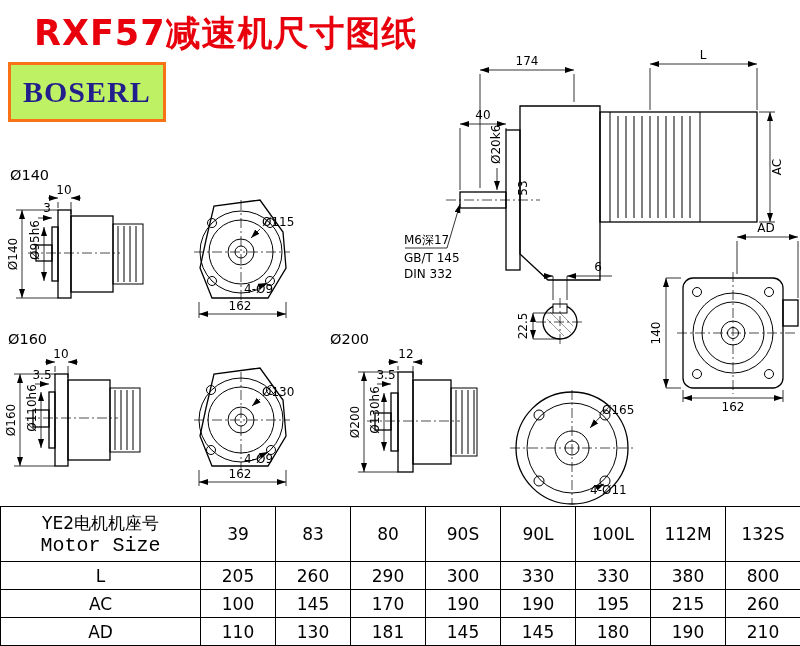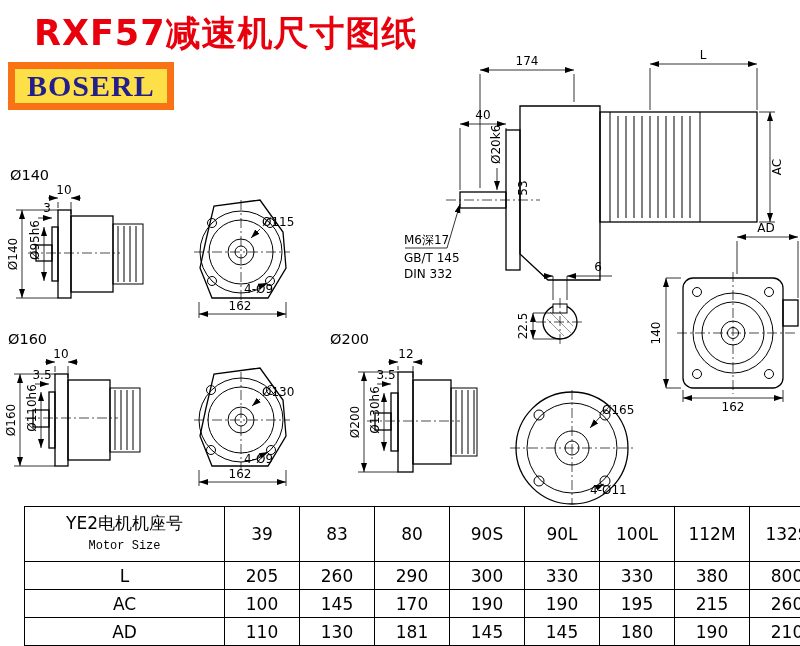--- a/index.html
+++ b/index.html
@@ -1,38 +1,38 @@
 <!DOCTYPE html>
 <html><head>
 <meta charset="utf-8">
 <style>
   html,body{margin:0;padding:0;background:#fff;}
   .page{position:relative;width:800px;height:646px;background:#fff;overflow:hidden;
         font-family:"DejaVu Sans",sans-serif;color:#000;}
   .title{position:absolute;left:34px;top:10px;font-size:35px;font-weight:bold;color:#e8000d;
          font-family:"DejaVu Sans",sans-serif;letter-spacing:1px;}
-  .logo{position:absolute;left:8px;top:62px;border:7px solid #f97316;padding:0 12px;background:#fde047;}
+  .logo{position:absolute;left:8px;top:62px;border:3px solid #f97316;padding:10px 12px;background:#bef264;}
   .logo span{font-family:"Liberation Serif",serif;font-weight:bold;font-size:30px;color:#221e8c;letter-spacing:1px;}
   svg.drawing{position:absolute;left:0;top:0;}
   svg text{font-family:"DejaVu Sans",sans-serif;font-size:12px;fill:#000;stroke:none;}
   svg text.t14{font-size:14.5px;}
   .ol{fill:none;stroke:#000;stroke-width:1.3;}
   .ol2{fill:none;stroke:#000;stroke-width:1;}
   .dim{fill:none;stroke:#000;stroke-width:0.8;}
   .cl{fill:none;stroke:#000;stroke-width:0.7;stroke-dasharray:10 3 2 3;}
   .hatch{fill:none;stroke:#555;stroke-width:0.6;}
-  .table-wrap{position:absolute;left:0;top:506px;width:692px;margin-left:24px;}
+  .table-wrap{position:absolute;left:0;top:506px;width:692px;}
   table.dim-table{border-collapse:collapse;width:800px;table-layout:fixed;}
   table.dim-table th,table.dim-table td{border:1px solid #000;text-align:center;vertical-align:middle;
       font-weight:normal;font-size:17px;padding:0;background:#fff;}
   table.dim-table tr.hdr th{height:54px;}
   table.dim-table tr.datarow td{height:27px;}
   col.c0{width:200px;} col.cn{width:75px;}
   .hd-cn{font-size:17px;line-height:24px;}
-  .hd-en{font-family:"Liberation Mono",monospace;font-size:12px;line-height:22px;}
+  .hd-en{font-family:"Liberation Mono",monospace;font-size:20px;line-height:22px;}
 </style>
 </head>
 <body>
 
 <div class="page">
 
   <div class="title">RXF57减速机尺寸图纸</div>
   <div class="logo">
     <span>BOSERL</span>
   </div>

